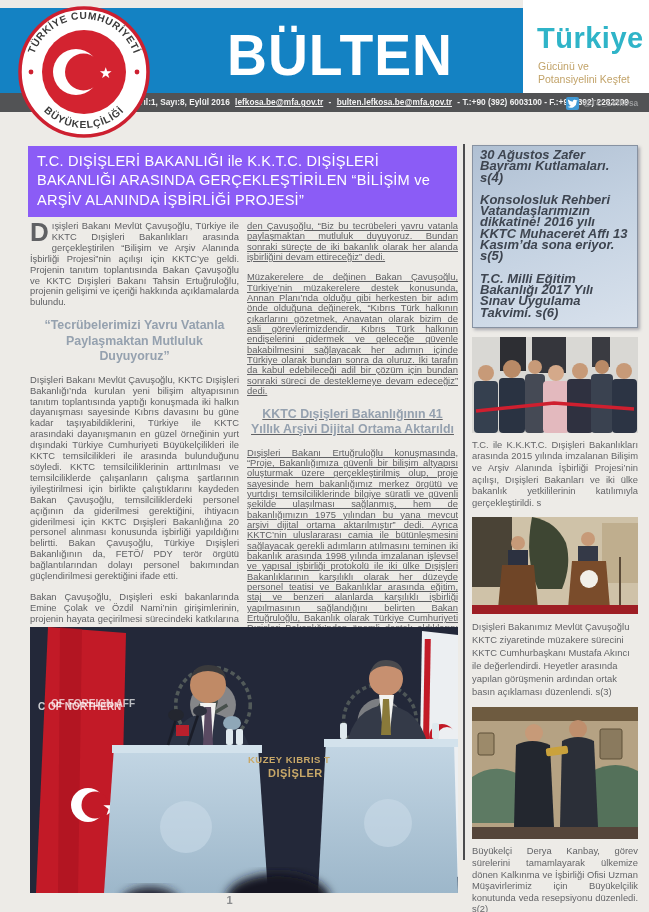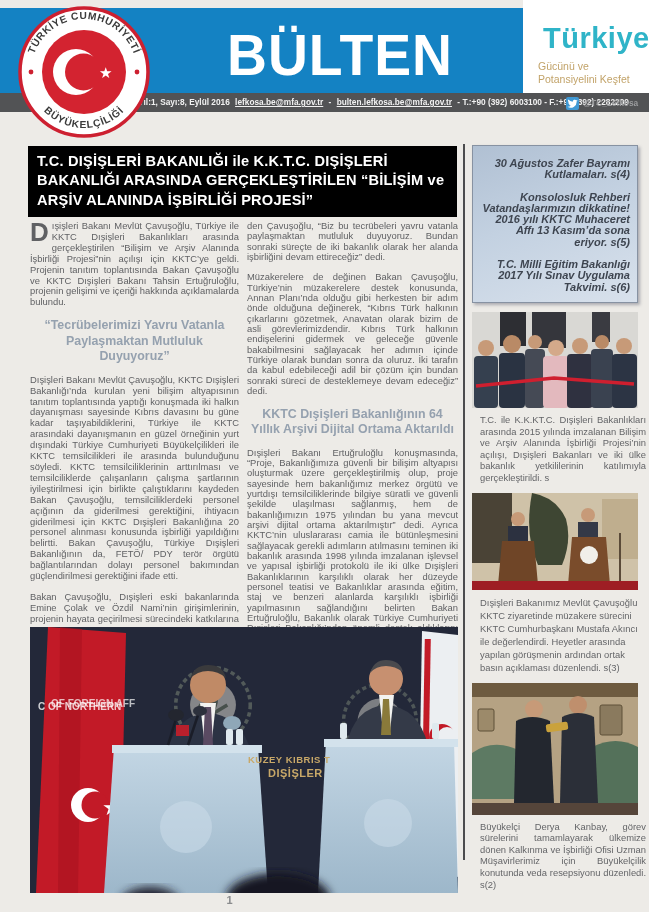--- a/index.html
+++ b/index.html
@@ -4,65 +4,65 @@
 <style>
   html,body{margin:0;padding:0;background:#d6d4d0;}
   .page{position:relative;width:649px;height:912px;background:#edecE8;background:#edebe7;
         font-family:"Liberation Sans",sans-serif;overflow:hidden;margin:0 auto;}
 
   
   .header-blue{position:absolute;left:0;top:8px;width:535px;height:85px;background:#1482c3;}
   .bulten-title{position:absolute;left:160px;top:14px;width:360px;text-align:center;
         color:#fff;font-weight:bold;font-size:57px;letter-spacing:1px;transform:scaleX(.97);}
   .brandbox{position:absolute;left:523px;top:0;width:126px;height:93px;background:#fff;}
-  .brand-name{position:absolute;left:20px;top:22px;font-size:29px;font-weight:bold;color:#2fb4c8;letter-spacing:.5px;}
+  .brand-name{position:absolute;left:14px;top:22px;font-size:29px;font-weight:bold;color:#2fb4c8;letter-spacing:.5px;}
   .brand-tag{position:absolute;left:15px;top:60px;font-size:10.5px;line-height:13px;color:#c2a369;}
   .infobar{position:absolute;left:0;top:93px;width:649px;height:19px;background:#525355;}
   .infotext{position:absolute;left:138px;top:0;height:19px;line-height:19px;font-size:8.3px;
         font-weight:bold;color:#f2f2f2;white-space:nowrap;}
   .infotext .u{text-decoration:underline;}
   .infotext span{margin-right:3px;}
   .tw{position:absolute;left:566px;top:3px;height:14px;display:flex;align-items:center;}
   .tw-icon{width:13px;height:13px;background:#4099d4;border-radius:2px;margin-right:4px;position:relative;}
   .tw-icon svg{position:absolute;left:1px;top:2px;}
   .tw-handle{font-size:8.3px;font-weight:bold;color:#9b9c9e;}
   .emblem{position:absolute;left:17px;top:5px;}
 
   
-  .headline{position:absolute;left:28px;top:146px;width:411px;background:#000000;color:#fff;
-        font-weight:bold;font-size:14.6px;line-height:19.4px;padding:6px 9px 7px 9px;letter-spacing:.2px;}
+  .headline{position:absolute;left:28px;top:146px;width:411px;background:#8b5cf6;color:#fff;
+        font-weight:normal;font-size:14.6px;line-height:19.4px;padding:6px 9px 7px 9px;letter-spacing:.2px;}
 
   
   .col{position:absolute;top:221px;color:#606164;font-size:9.4px;line-height:10.9px;
         text-align:justify;overflow:hidden;}
   .col1{left:30px;width:209px;height:404px;}
-  .col2{left:247px;width:211px;height:412px;line-height:10.35px;}
+  .col2{left:247px;width:211px;height:412px;line-height:10.35px;text-decoration:underline;}
   .col p{margin:0 0 10px 0;}
   .dropcap{float:left;font-size:26px;line-height:22px;font-weight:bold;padding-right:3px;}
   .subhead{color:#95a1af;font-weight:bold;font-size:12.4px;line-height:15.5px;margin:4px 0 10px 0;text-align:center;}
 
   
   .main-photo{position:absolute;left:30px;top:627px;width:428px;height:266px;background:#262b3d;overflow:hidden;}
   .ph-ovl{position:absolute;font-weight:bold;white-space:nowrap;}
   .ovl-min1{left:8px;top:58px;color:rgba(255,255,255,.78);font-size:10px;margin-top:16px;}
   .ovl-min2{left:2px;top:71px;color:rgba(255,255,255,.7);font-size:10px;margin-left:19px;}
   .ovl-gold1{left:218px;top:127px;color:#c8a868;font-size:9.5px;letter-spacing:.5px;}
   .ovl-gold2{left:238px;top:140px;color:#c8a868;font-size:11px;letter-spacing:.5px;}
 
   
   .sidebar{position:absolute;left:463px;top:144px;width:179px;height:716px;
         border-left:2px solid #4c4c4e;padding-left:7px;box-sizing:content-box;}
-  .toc{width:150px;margin-top:1px;padding:12px 7px 9px 7px;border:1px solid #8792a2;
+  .toc{width:150px;margin-top:1px;padding:3px 7px 9px 7px;border:1px solid #8792a2;
         background:linear-gradient(160deg,#b0c0d3 0%,#c3d1e1 45%,#d8e1ec 100%);
         box-shadow:2px 2px 3px rgba(90,95,110,.45);
-        font-style:italic;font-weight:bold;font-size:11px;line-height:11.3px;color:#3e4550;text-align:right;}
+        font-style:italic;font-weight:bold;font-size:13px;line-height:11.3px;color:#3e4550;}
   .toc p{margin:0 0 11px 0;}
   .toc p:last-child{margin-bottom:0;}
   .sb-photo{display:block;margin:9px 0 0 0;width:166px;background:#888;}
-  .sb-cap{width:166px;color:#646568;font-size:9.4px;line-height:11.6px;text-align:justify;margin-top:6px;margin-left:8px;}
+  .sb-cap{width:166px;color:#646568;font-size:9.4px;line-height:11.6px;text-align:justify;margin-top:6px;}
   .sb-cap.loose{line-height:13px;text-align:left;}
 
   .pageno{position:absolute;left:0;right:190px;bottom:6px;text-align:center;
         color:#8a8b8d;font-size:11px;font-weight:bold;}
 </style>
 </head>
 <body>
 
 <div class="page">
 
@@ -123,21 +123,21 @@
   <div class="col col1">
     <p><span class="dropcap">D</span><span>ışişleri Bakanı Mevlüt Çavuşoğlu, Türkiye ile KKTC Dışişleri Bakanlıkları arasında gerçekleştirilen “Bilişim ve Arşiv Alanında İşbirliği Projesi”nin açılışı için KKTC’ye geldi. Projenin tanıtım toplantısında Bakan Çavuşoğlu ve KKTC Dışişleri Bakanı Tahsin Ertuğruloğlu, projenin gelişimi ve içeriği hakkında açıklamalarda bulundu.</span></p>
     <div class="subhead">“Tecrübelerimizi Yavru Vatanla Paylaşmaktan Mutluluk Duyuyoruz”</div>
     <p>Dışişleri Bakanı Mevlüt Çavuşoğlu, KKTC Dışişleri Bakanlığı’nda kurulan yeni bilişim altyapısının tanıtım toplantısında yaptığı konuşmada iki halkın dayanışması sayesinde Kıbrıs davasını bu güne kadar taşıyabildiklerini, Türkiye ile KKTC arasındaki dayanışmanın en güzel örneğinin yurt dışındaki Türkiye Cumhuriyeti Büyükelçilikleri ile KKTC temsilcilikleri ile arasında bulunduğunu söyledi. KKTC temsilciliklerinin arttırılması ve temsilciliklerde çalışanların çalışma şartlarının iyileştirilmesi için birlikte çalıştıklarını kaydeden Bakan Çavuşoğlu, temsilciliklerdeki personel açığının da giderilmesi gerektiğini, ihtiyacın giderilmesi için KKTC Dışişleri Bakanlığına 20 personel alınması konusunda işbirliği yapıldığını belirtti. Bakan Çavuşoğlu, Türkiye Dışişleri Bakanlığının da, FETÖ/ PDY terör örgütü bağlantılarından dolayı personel bakımından güçlendirilmesi gerektiğini ifade etti.</p>
     <p>Bakan Çavuşoğlu, Dışişleri eski bakanlarında Emine Çolak ve Özdil Nami’nin girişimlerinin, projenin hayata geçirilmesi sürecindeki katkılarına dikkat çekti. Devlet belgelerinin dijital ortamda uygun şekilde saklanmasının ve kolay ulaşılabilir olmasının önemli olduğunu ifade eden Bakan Çavuşoğlu, halka açık belgelerin herkes tarafından ulaşılabilir olması gerektiğini söyledi. Türkiye’de toplam 65 milyon belgenin dijital ortama aktarıldığını kayde-</p>
   </div>
 
   <div class="col col2">
     <p>den Çavuşoğlu, “Biz bu tecrübeleri yavru vatanla paylaşmaktan mutluluk duyuyoruz. Bundan sonraki süreçte de iki bakanlık olarak her alanda işbirliğini devam ettireceğiz” dedi.</p>
     <p>Müzakerelere de değinen Bakan Çavuşoğlu, Türkiye’nin müzakerelere destek konusunda, Annan Planı’nda olduğu gibi herkesten bir adım önde olduğuna değinerek, “Kıbrıs Türk halkının çıkarlarını gözetmek, Anavatan olarak bizim de asli görevlerimizdendir. Kıbrıs Türk halkının endişelerini gidermek ve geleceğe güvenle bakabilmesini sağlayacak her adımın içinde Türkiye olarak bundan sonra da oluruz. İki tarafın da kabul edebileceği adil bir çözüm için bundan sonraki süreci de desteklemeye devam edeceğiz” dedi.</p>
-    <div class="subhead">KKTC Dışişleri Bakanlığının 64 Yıllık Arşivi Dijital Ortama Aktarıldı</div>
+    <div class="subhead">KKTC Dışişleri Bakanlığının 41 Yıllık Arşivi Dijital Ortama Aktarıldı</div>
     <p><span>Dışişleri Bakanı Ertuğruloğlu konuşmasında, “Proje, Bakanlığımıza güvenli bir bilişim altyapısı oluşturmak üzere gerçekleştirilmiş olup, proje sayesinde hem bakanlığımız merkez örgütü ve yurtdışı temsilciliklerinde bilgiye süratli ve güvenli şekilde ulaşılması sağlanmış, hem de bakanlığımızın 1975 yılından bu yana mevcut arşivi dijital ortama aktarılmıştır” dedi. Ayrıca KKTC’nin uluslararası camia ile bütünleşmesini sağlayacak gerekli adımların atılmasını teminen iki bakanlık arasında 1998 yılında imzalanan işlevsel ve yapısal işbirliği protokolü ile iki ülke Dışişleri Bakanlıklarının karşılıklı olarak her düzeyde personel teatisi ve Bakanlıklar arasında eğitim, staj ve benzeri alanlarda karşılıklı işbirliği yapılmasının sağlandığını belirten Bakan Ertuğruloğlu, Bakanlık olarak Türkiye Cumhuriyeti Dışişleri Bakanlığı’ndan önemli destek aldıklarını ve her alandaki tecrübe ve birikimlerinden faydalanma imkanı bulduklarını dile getirdi.</span> </p>
   </div>
 
   <div class="main-photo">
     <svg width="428" height="266" viewBox="0 0 428 266">
       <defs>
         <symbol id="seal2" viewBox="0 0 60 60">
           <circle cx="30" cy="30" r="26" fill="none" stroke="#87947f" stroke-width="2.5" stroke-dasharray="3 2.2" opacity="0.85"></circle>
           <circle cx="30" cy="30" r="16" fill="#e9e5da" opacity="0.9"></circle>
           <path d="M30 17 q-7 9 0 19 q7 -10 0 -19" fill="#66715c"></path>

